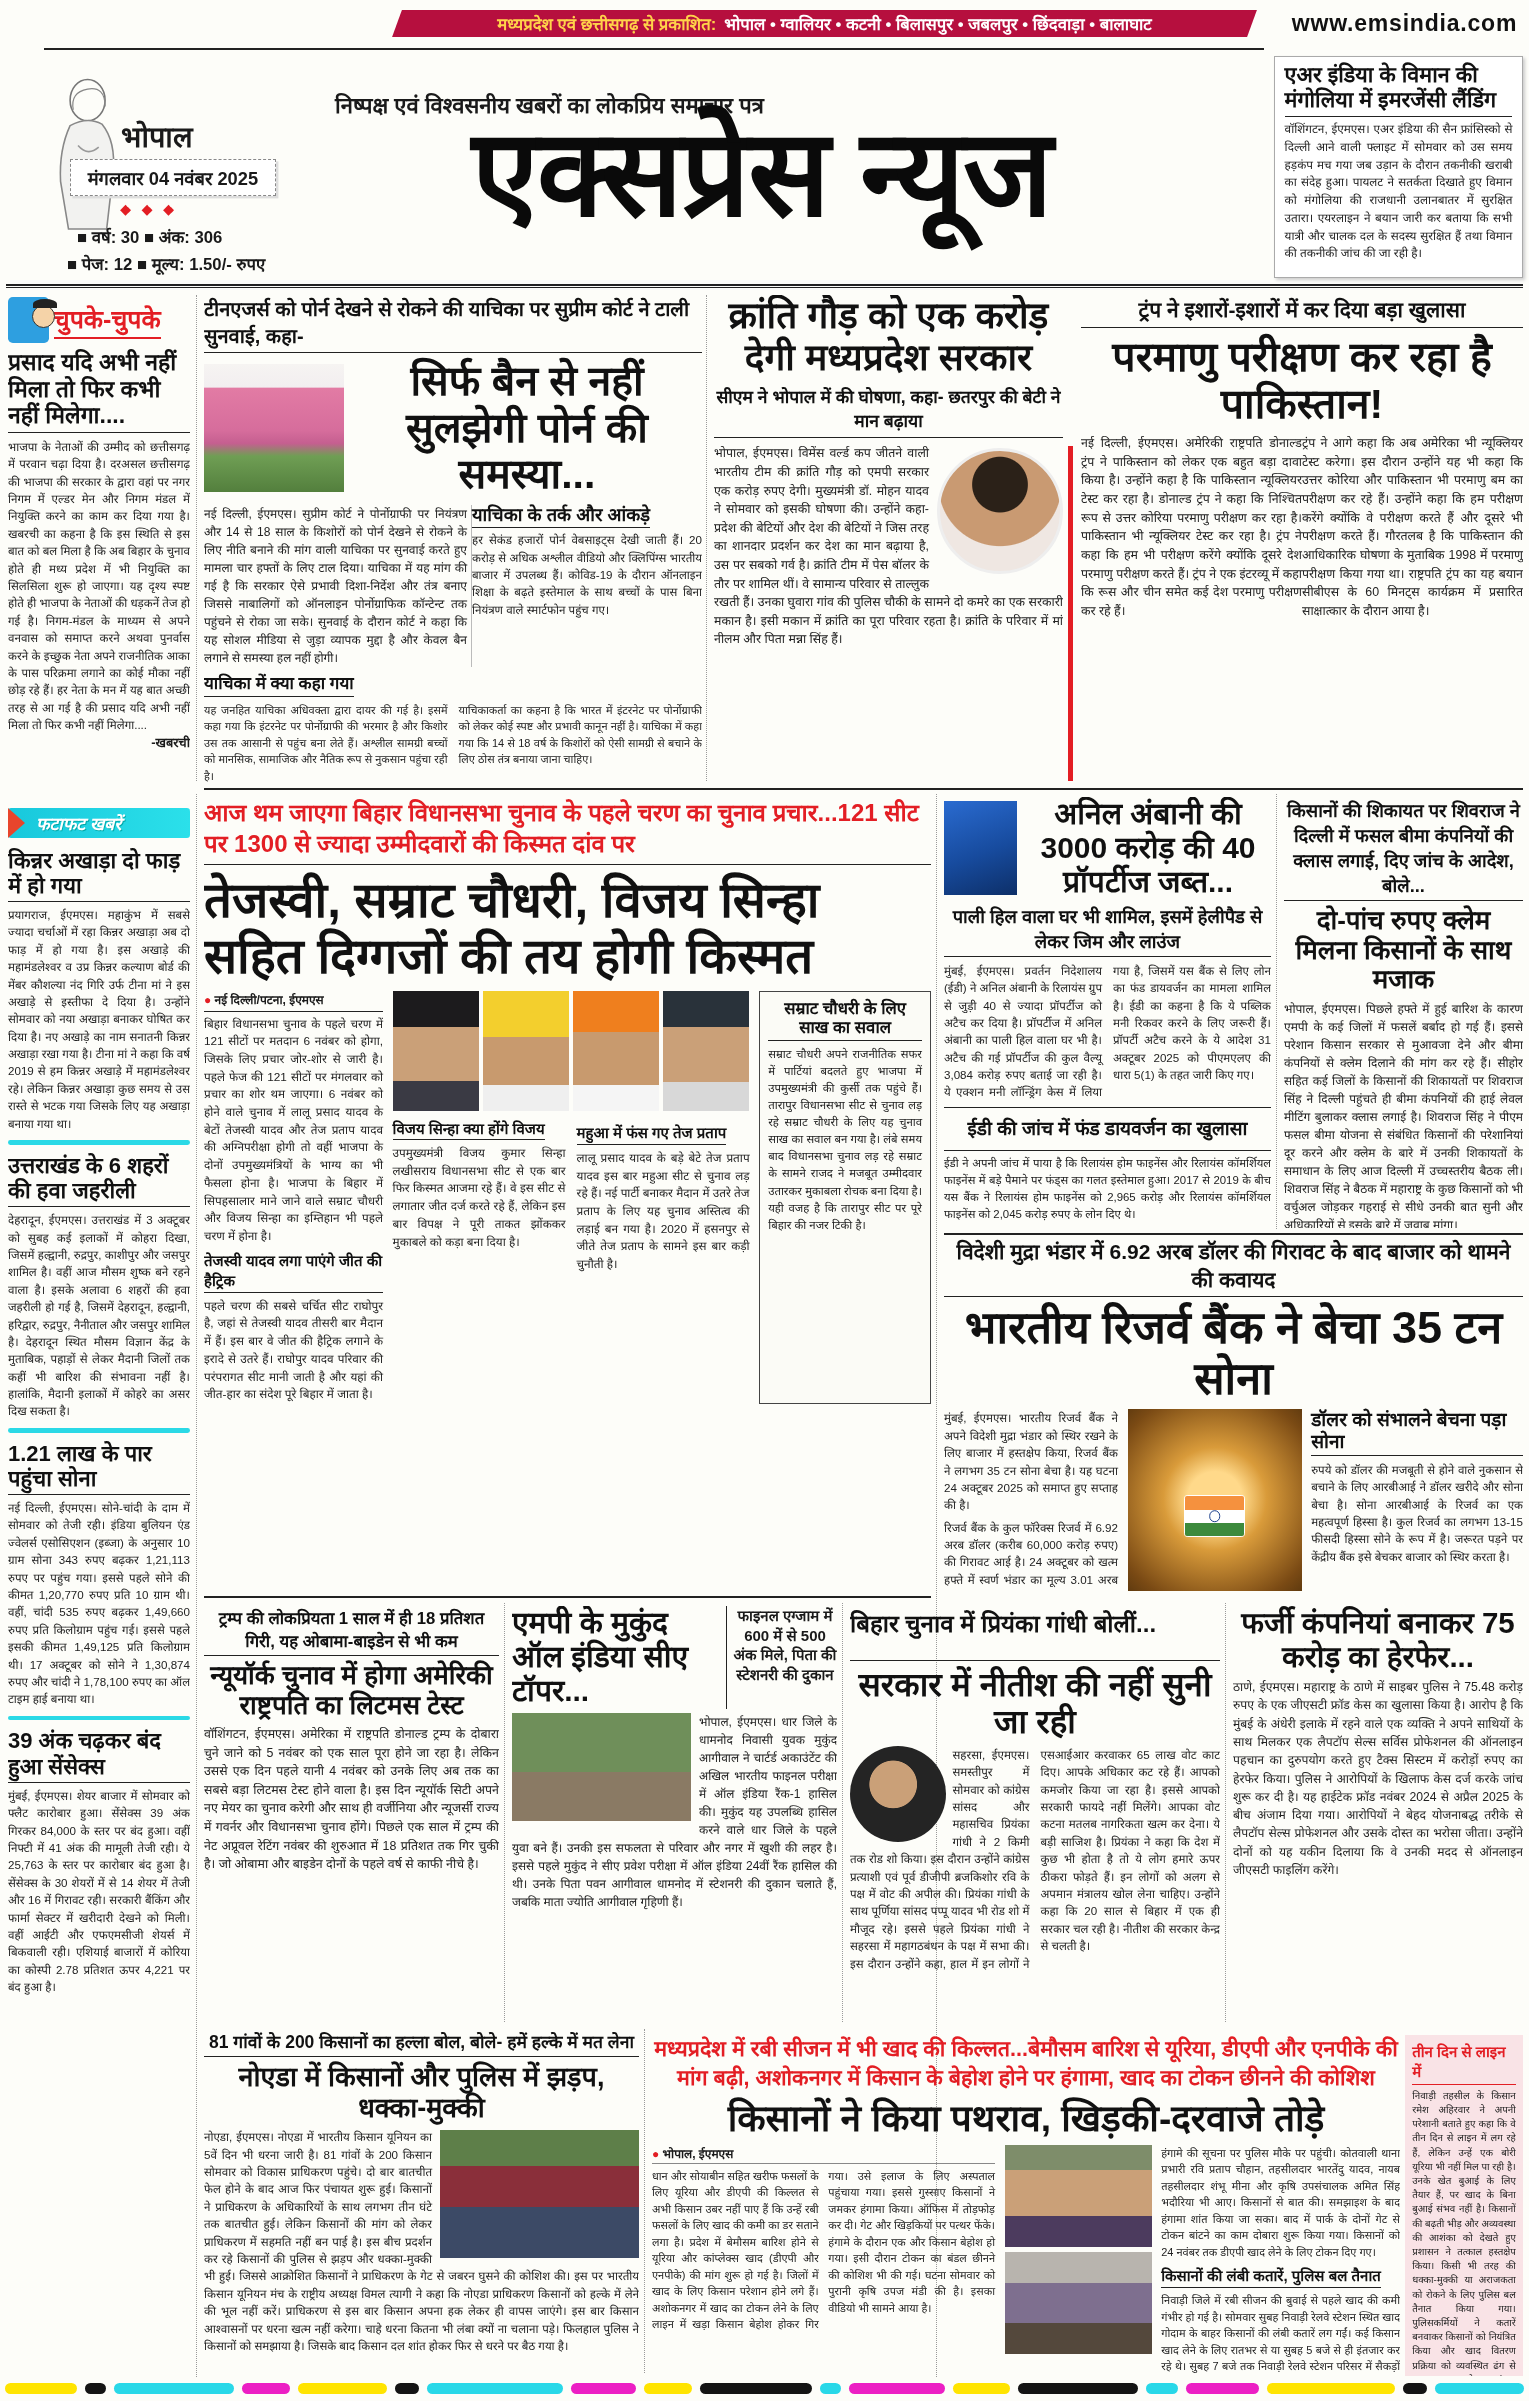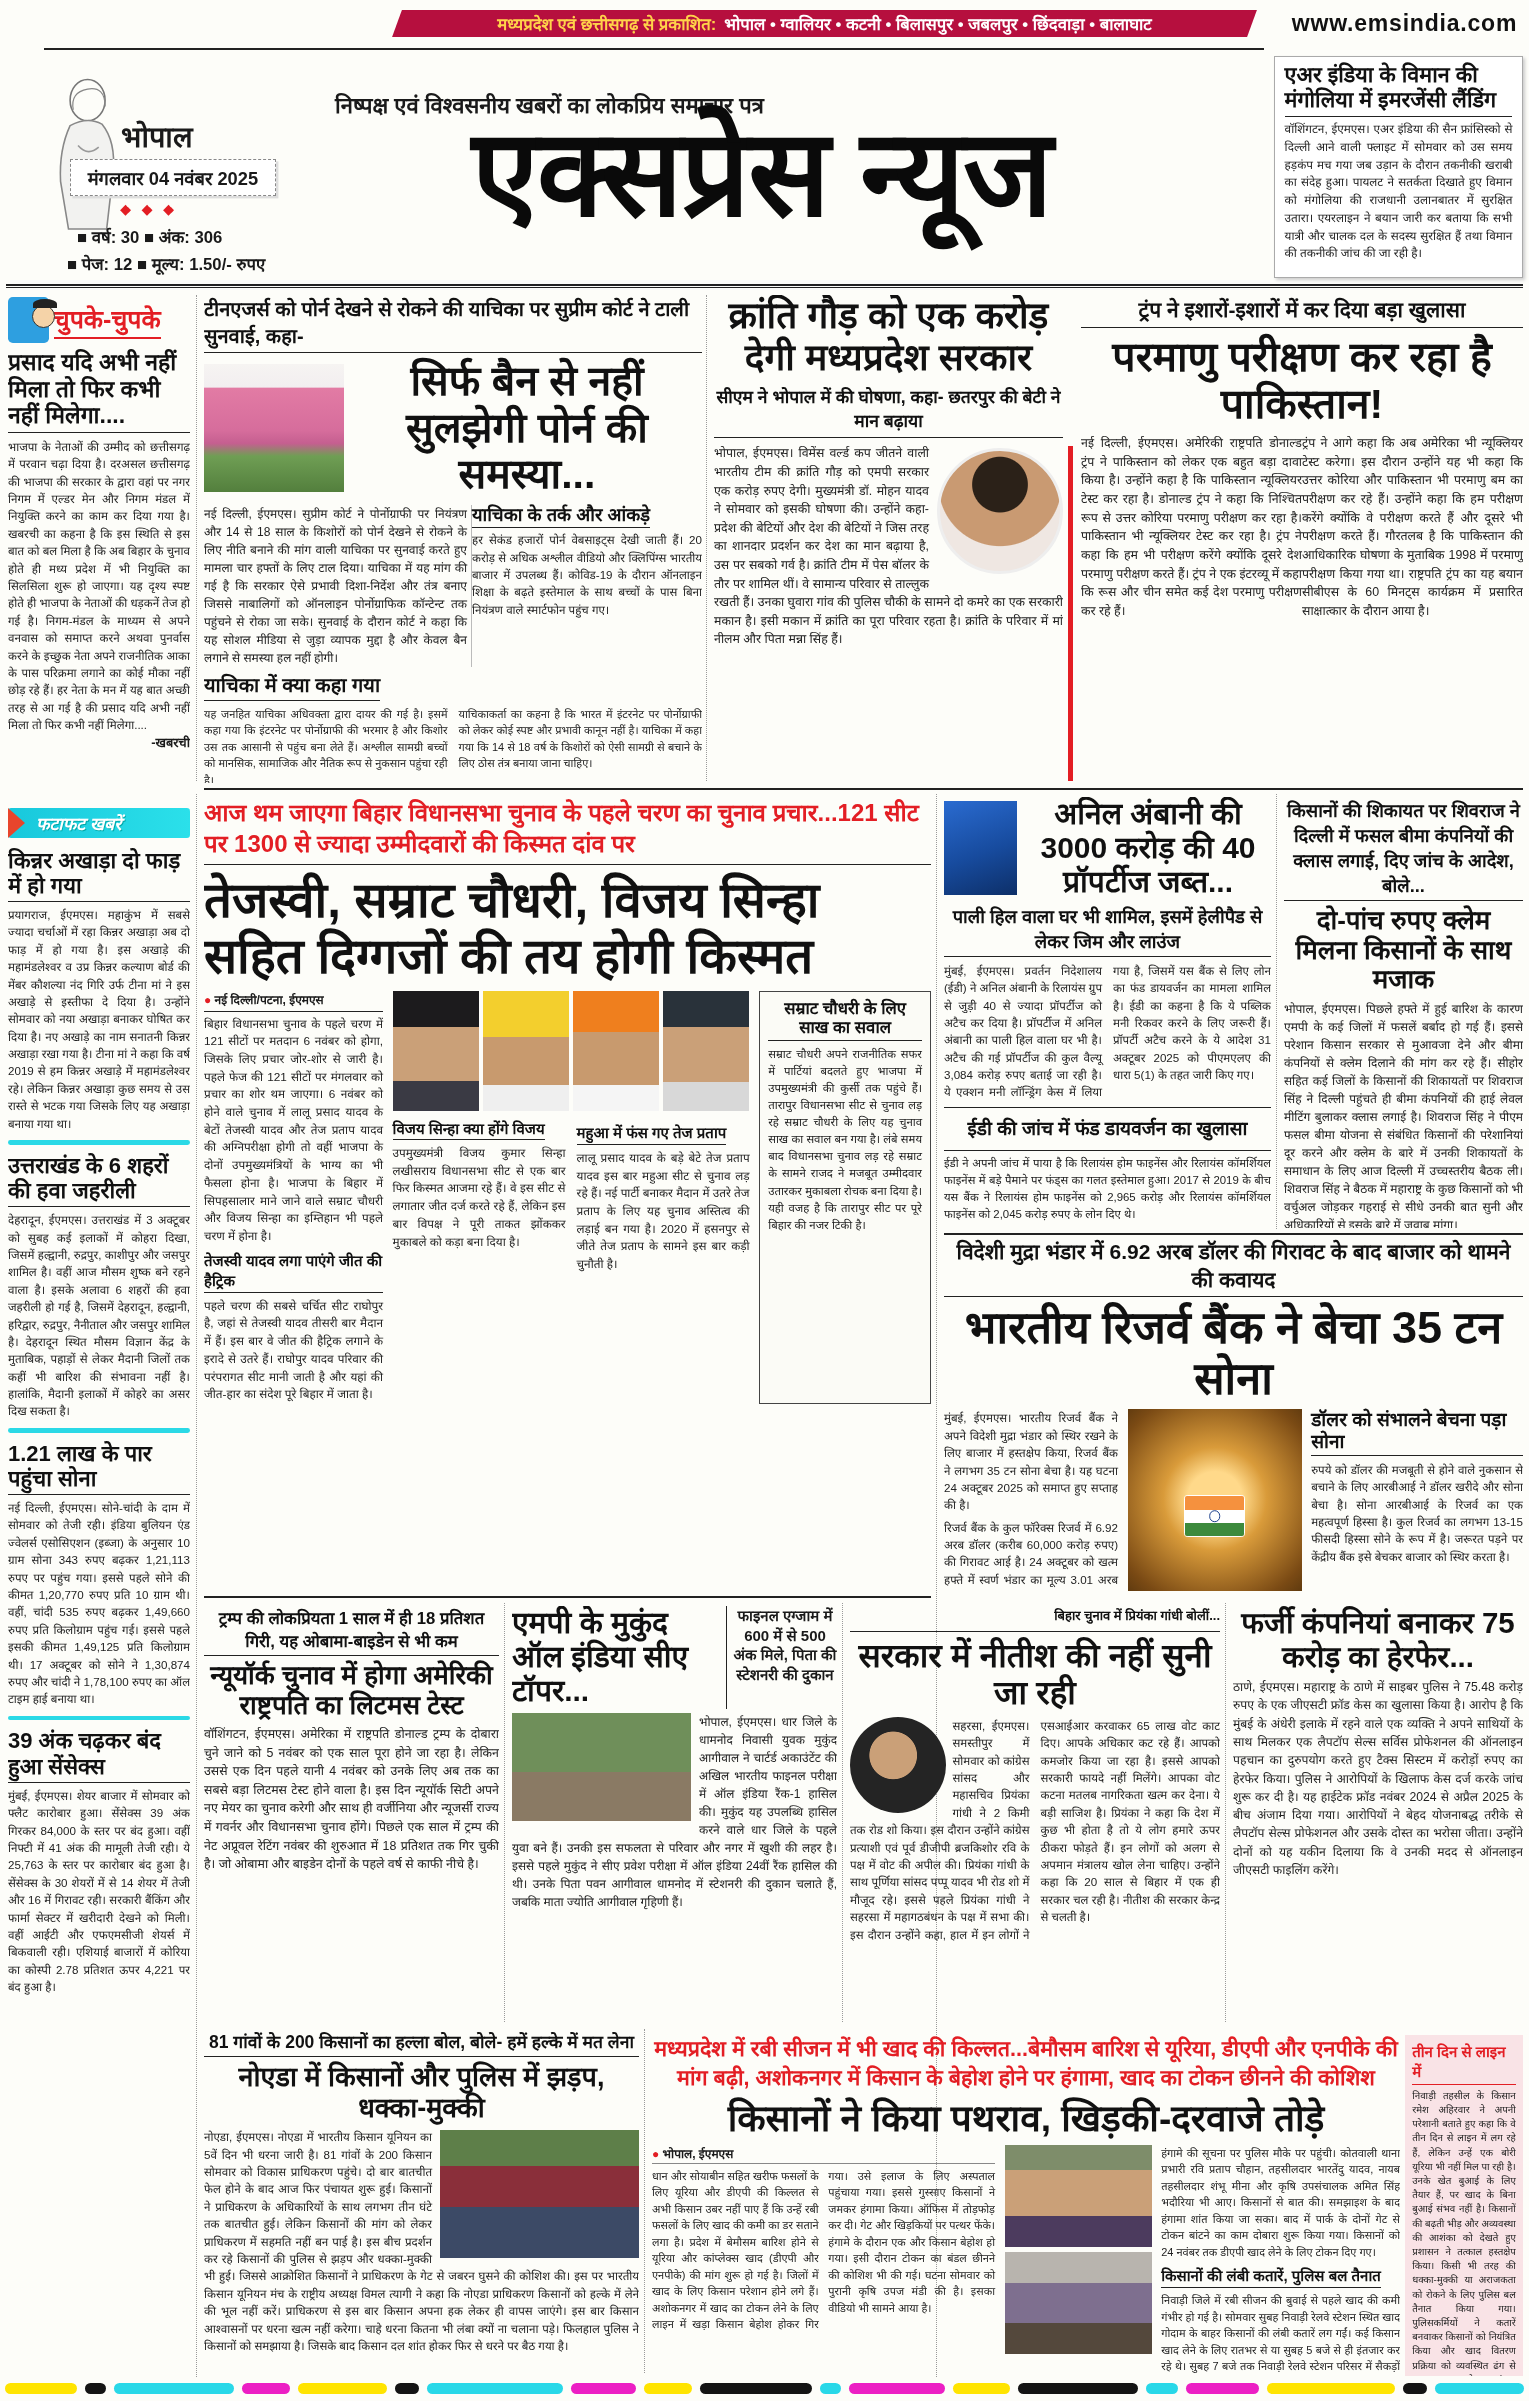--- a/index.html
+++ b/index.html
@@ -29,21 +29,21 @@
   .ph-gold{background:radial-gradient(circle at 50% 42%,#ffd98a 0 18%,#d99b3a 34%,#7a4a14 72%,#3a2408 100%)}
   .ph-fam{background:linear-gradient(180deg,#6f8f5a 0 55%,#8a7a64 55% 100%)}
   .ph-pri{background:radial-gradient(circle at 45% 40%,#caa078 0 30%,#242424 31% 100%)}
   .ph-noida{background:linear-gradient(180deg,#5e7f49 0 28%,#8a2f3a 28% 60%,#3c4a66 60% 100%)}
   .ph-mob1{background:linear-gradient(180deg,#7e8d6a 0 25%,#caa078 25% 70%,#4c3b5e 70% 100%)}
   .ph-mob2{background:linear-gradient(180deg,#b8b4ae 0 30%,#7e6f8f 30% 70%,#54483c 70% 100%)}
   .flagbox{width:59px;height:40px;border-radius:3.2px;overflow:hidden;border:0.8px solid #fff}
   .flag-sa{height:33%;background:#f5913e}.flag-wh{height:34%;background:#fff;position:relative}
   .flag-gr{height:33%;background:#3d8a3d}
   .chakra{position:absolute;left:50%;top:50%;width:9.6px;height:9.6px;border:1.6px solid #1a3e8c;border-radius:50%;transform:translate(-50%,-50%)}
-  .subhead{font-weight:900;font-size:20px;color:#111;border-bottom:1.6px solid #222;display:inline-block;padding-bottom:1.6px;margin:4.8px 0}
+  .subhead{font-weight:900;font-size:17px;color:#111;border-bottom:1.6px solid #222;display:inline-block;padding-bottom:1.6px;margin:4.8px 0}
 </style>
 </head>
 <body>
 
 <div id="paper">
 
   <div class="abs" style="left:397px;top:9.6px;width:855px;height:27px;background:#b60f3e;transform:skewX(-20deg)">
     <div style="transform:skewX(20deg);display:flex;align-items:center;justify-content:center;height:100%;gap:8px;font-size:16.7px;font-weight:bold;white-space:nowrap">
       <span style="color:#ffd24a">मध्यप्रदेश एवं छत्तीसगढ़ से प्रकाशित:</span>
       <span style="color:#ffffff">भोपाल • ग्वालियर • कटनी • बिलासपुर • जबलपुर • छिंदवाड़ा • बालाघाट</span>
@@ -262,21 +262,21 @@
       <div class="hl" style="font-size:30px;flex:1">एमपी के मुकुंद ऑल इंडिया सीए टॉपर...</div>
       <div style="width:104px;flex:none;border-left:1.6px solid #222;padding-left:6.4px;font-weight:900;font-size:15px;text-align:center;line-height:1.3">फाइनल एग्जाम में 600 में से 500 अंक मिले, पिता की स्टेशनरी की दुकान</div>
     </div>
     <div class="ph-fam" style="width:179px;height:108px;float:left;margin:4.8px 8px 3.2px 0"></div>
     <div class="body-txt jt" style="font-size:12px;margin-top:4.8px">भोपाल, ईएमएस। धार जिले के धामनोद निवासी युवक मुकुंद आगीवाल ने चार्टर्ड अकाउंटेंट की अखिल भारतीय फाइनल परीक्षा में ऑल इंडिया रैंक-1 हासिल की। मुकुंद यह उपलब्धि हासिल करने वाले धार जिले के पहले युवा बने हैं। उनकी इस सफलता से परिवार और नगर में खुशी की लहर है। इससे पहले मुकुंद ने सीए प्रवेश परीक्षा में ऑल इंडिया 24वीं रैंक हासिल की थी। उनके पिता पवन आगीवाल धामनोद में स्टेशनरी की दुकान चलाते हैं, जबकि माता ज्योति आगीवाल गृहिणी हैं।</div>
   </div>
 
   <div class="abs dotsep" style="left:842px;top:1603px;height:419px"></div>
 
   <div class="abs" style="left:850px;top:1606px;width:370px;height:413px;overflow:hidden">
-    <div class="kick-blk rule-b" style="font-size:13px;text-align:right;padding-bottom:7px">बिहार चुनाव में प्रियंका गांधी बोलीं...</div>
+    <div class="kick-blk rule-b" style="font-size:24px;text-align:left;padding-bottom:21px">बिहार चुनाव में प्रियंका गांधी बोलीं...</div>
     <div class="hl" style="font-size:33px;text-align:center;margin:4.8px 0">सरकार में नीतीश की नहीं सुनी जा रही</div>
     <div style="columns:2;column-gap:11px">
       <div class="ph-pri round" style="width:96px;height:96px;float:left;margin:0 6.4px 3.2px 0"></div>
       <div class="body-txt jt" style="font-size:11.6px">सहरसा, ईएमएस। समस्तीपुर में सोमवार को कांग्रेस सांसद और महासचिव प्रियंका गांधी ने 2 किमी तक रोड शो किया। इस दौरान उन्होंने कांग्रेस प्रत्याशी एवं पूर्व डीजीपी ब्रजकिशोर रवि के पक्ष में वोट की अपील की। प्रियंका गांधी के साथ पूर्णिया सांसद पप्पू यादव भी रोड शो में मौजूद रहे। इससे पहले प्रियंका गांधी ने सहरसा में महागठबंधन के पक्ष में सभा की। इस दौरान उन्होंने कहा, हाल में इन लोगों ने एसआईआर करवाकर 65 लाख वोट काट दिए। आपके अधिकार कट रहे हैं। आपको कमजोर किया जा रहा है। इससे आपको सरकारी फायदे नहीं मिलेंगे। आपका वोट कटना मतलब नागरिकता खत्म कर देना। ये बड़ी साजिश है। प्रियंका ने कहा कि देश में कुछ भी होता है तो ये लोग हमारे ऊपर ठीकरा फोड़ते हैं। इन लोगों को अलग से अपमान मंत्रालय खोल लेना चाहिए। उन्होंने कहा कि 20 साल से बिहार में एक ही सरकार चल रही है। नीतीश की सरकार केन्द्र से चलती है।</div>
     </div>
   </div>
 
   <div class="abs dotsep" style="left:1225px;top:1603px;height:419px"></div>
 
   <div class="abs" style="left:1233px;top:1606px;width:290px;height:413px;overflow:hidden">

